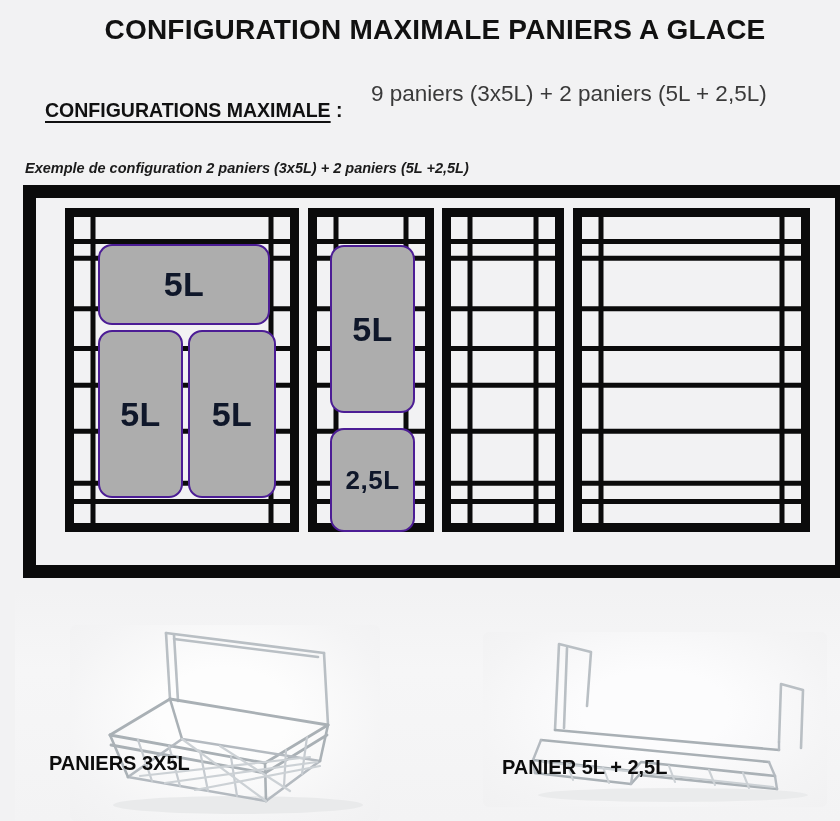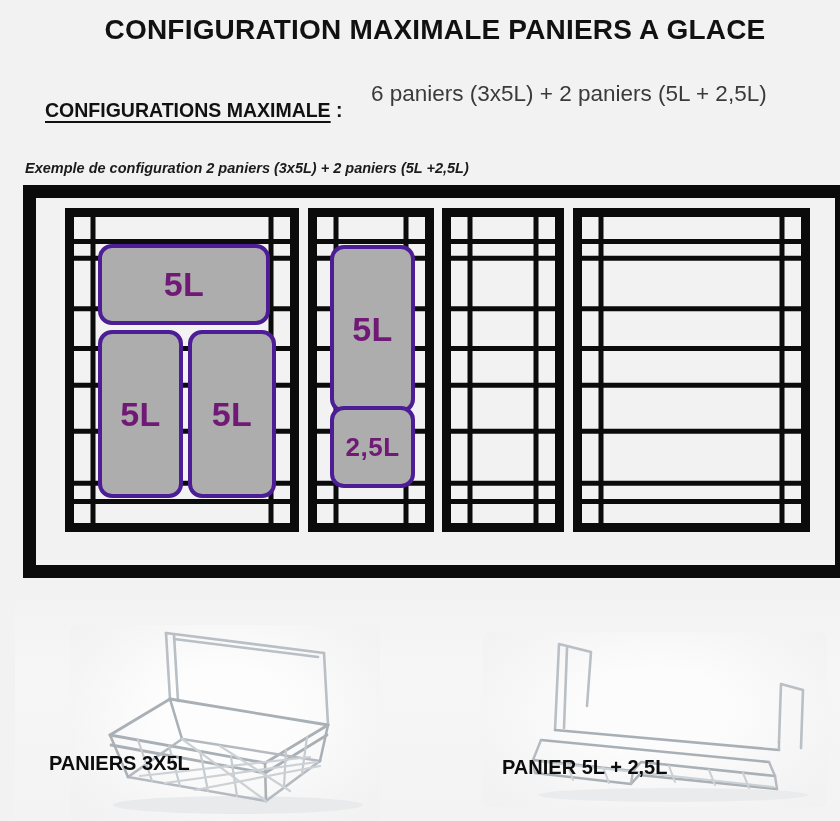--- a/index.html
+++ b/index.html
@@ -37,32 +37,32 @@
     position:absolute;left:10px;top:160px;
     font-size:14.5px;font-style:italic;font-weight:bold;color:#1b1b1b;
   }
 
   
   .diagram{position:absolute;left:0;top:180px;width:840px;height:400px;}
   .diagram svg{position:absolute;left:0;top:0;}
   .tub{
     position:absolute;
     background:#adadad;
-    border:4px solid #4c1d95;
+    border:2px solid #4c1d95;
     border-radius:14px;
     display:flex;align-items:center;justify-content:center;
-    color:#701a75;font-weight:bold;font-size:34px;
+    color:#0f172a;font-weight:bold;font-size:34px;
     box-sizing:border-box;
     letter-spacing:.5px;
   }
   .tub-1{left:83px;top:64px;width:172px;height:81px;}
   .tub-2{left:83px;top:150px;width:85px;height:168px;}
   .tub-3{left:173px;top:150px;width:88px;height:168px;}
   .tub-4{left:315px;top:65px;width:85px;height:168px;}
-  .tub-5{left:315px;top:226px;width:85px;height:82px;font-size:26px;}
+  .tub-5{left:315px;top:248px;width:85px;height:104px;font-size:26px;}
 
   
   .accessories{
     position:absolute;left:0;top:590px;width:840px;height:231px;
     background:linear-gradient(180deg,#f2f2f3 0%,#f6f6f7 35%,#f3f3f4 100%);
   }
   .accessories-title{
     position:absolute;left:0;top:16px;width:840px;text-align:center;
     font-size:22px;font-weight:bold;color:#0f0f0f;letter-spacing:.3px;
   }
@@ -81,21 +81,21 @@
 </head>
 <body>
 
 <div class="page">
 
   <div class="title">CONFIGURATION MAXIMALE PANIERS A GLACE</div>
 
   <div class="config-label"><span class="ul">CONFIGURATIONS MAXIMALE</span><span> :</span></div>
 
   <div class="config-options">
-    <div>6 paniers (3x5L) + 2 paniers (5L + 2,5L)</div>
+    <div>9 paniers (3x5L) + 2 paniers (5L + 2,5L)</div>
   </div>
 
   <div class="example-caption">Exemple de configuration 2 paniers (3x5L) + 2 paniers (5L +2,5L)</div>
 
   <div class="diagram">
     <svg id="diagram-svg" width="840" height="400" viewBox="0 0 840 400">
         <g>
           <rect x="14.5" y="11.5" width="812" height="380" fill="none" stroke="#0b0b0b" stroke-width="13"></rect>
         </g>
         <g>

